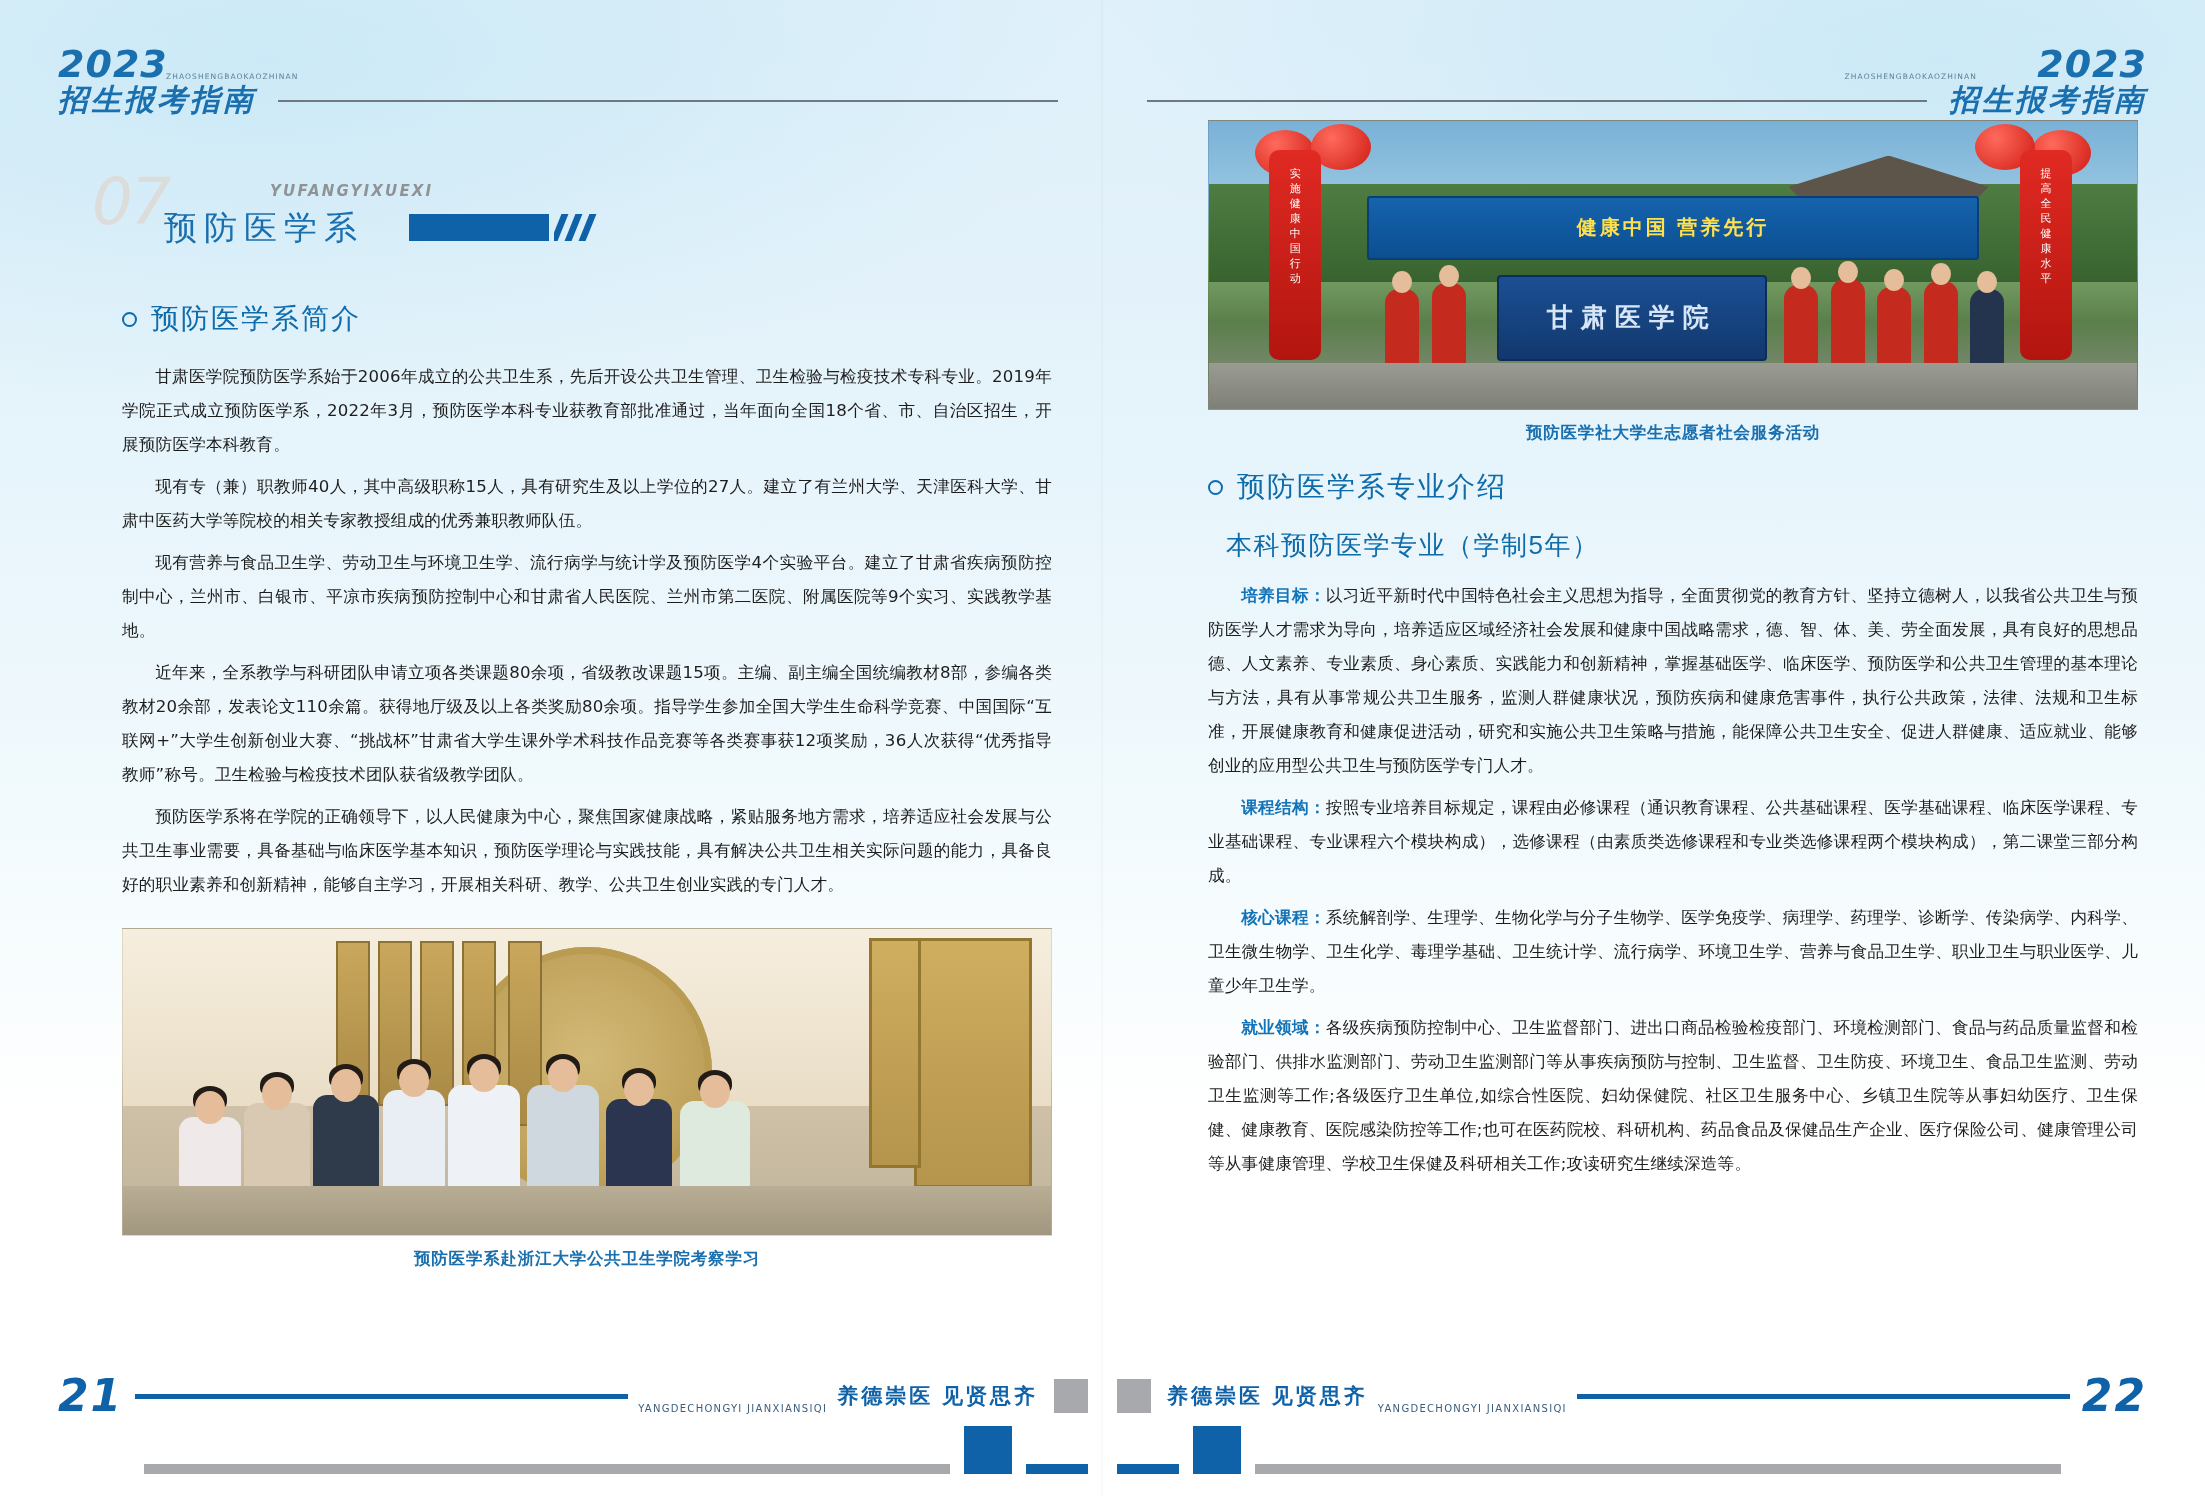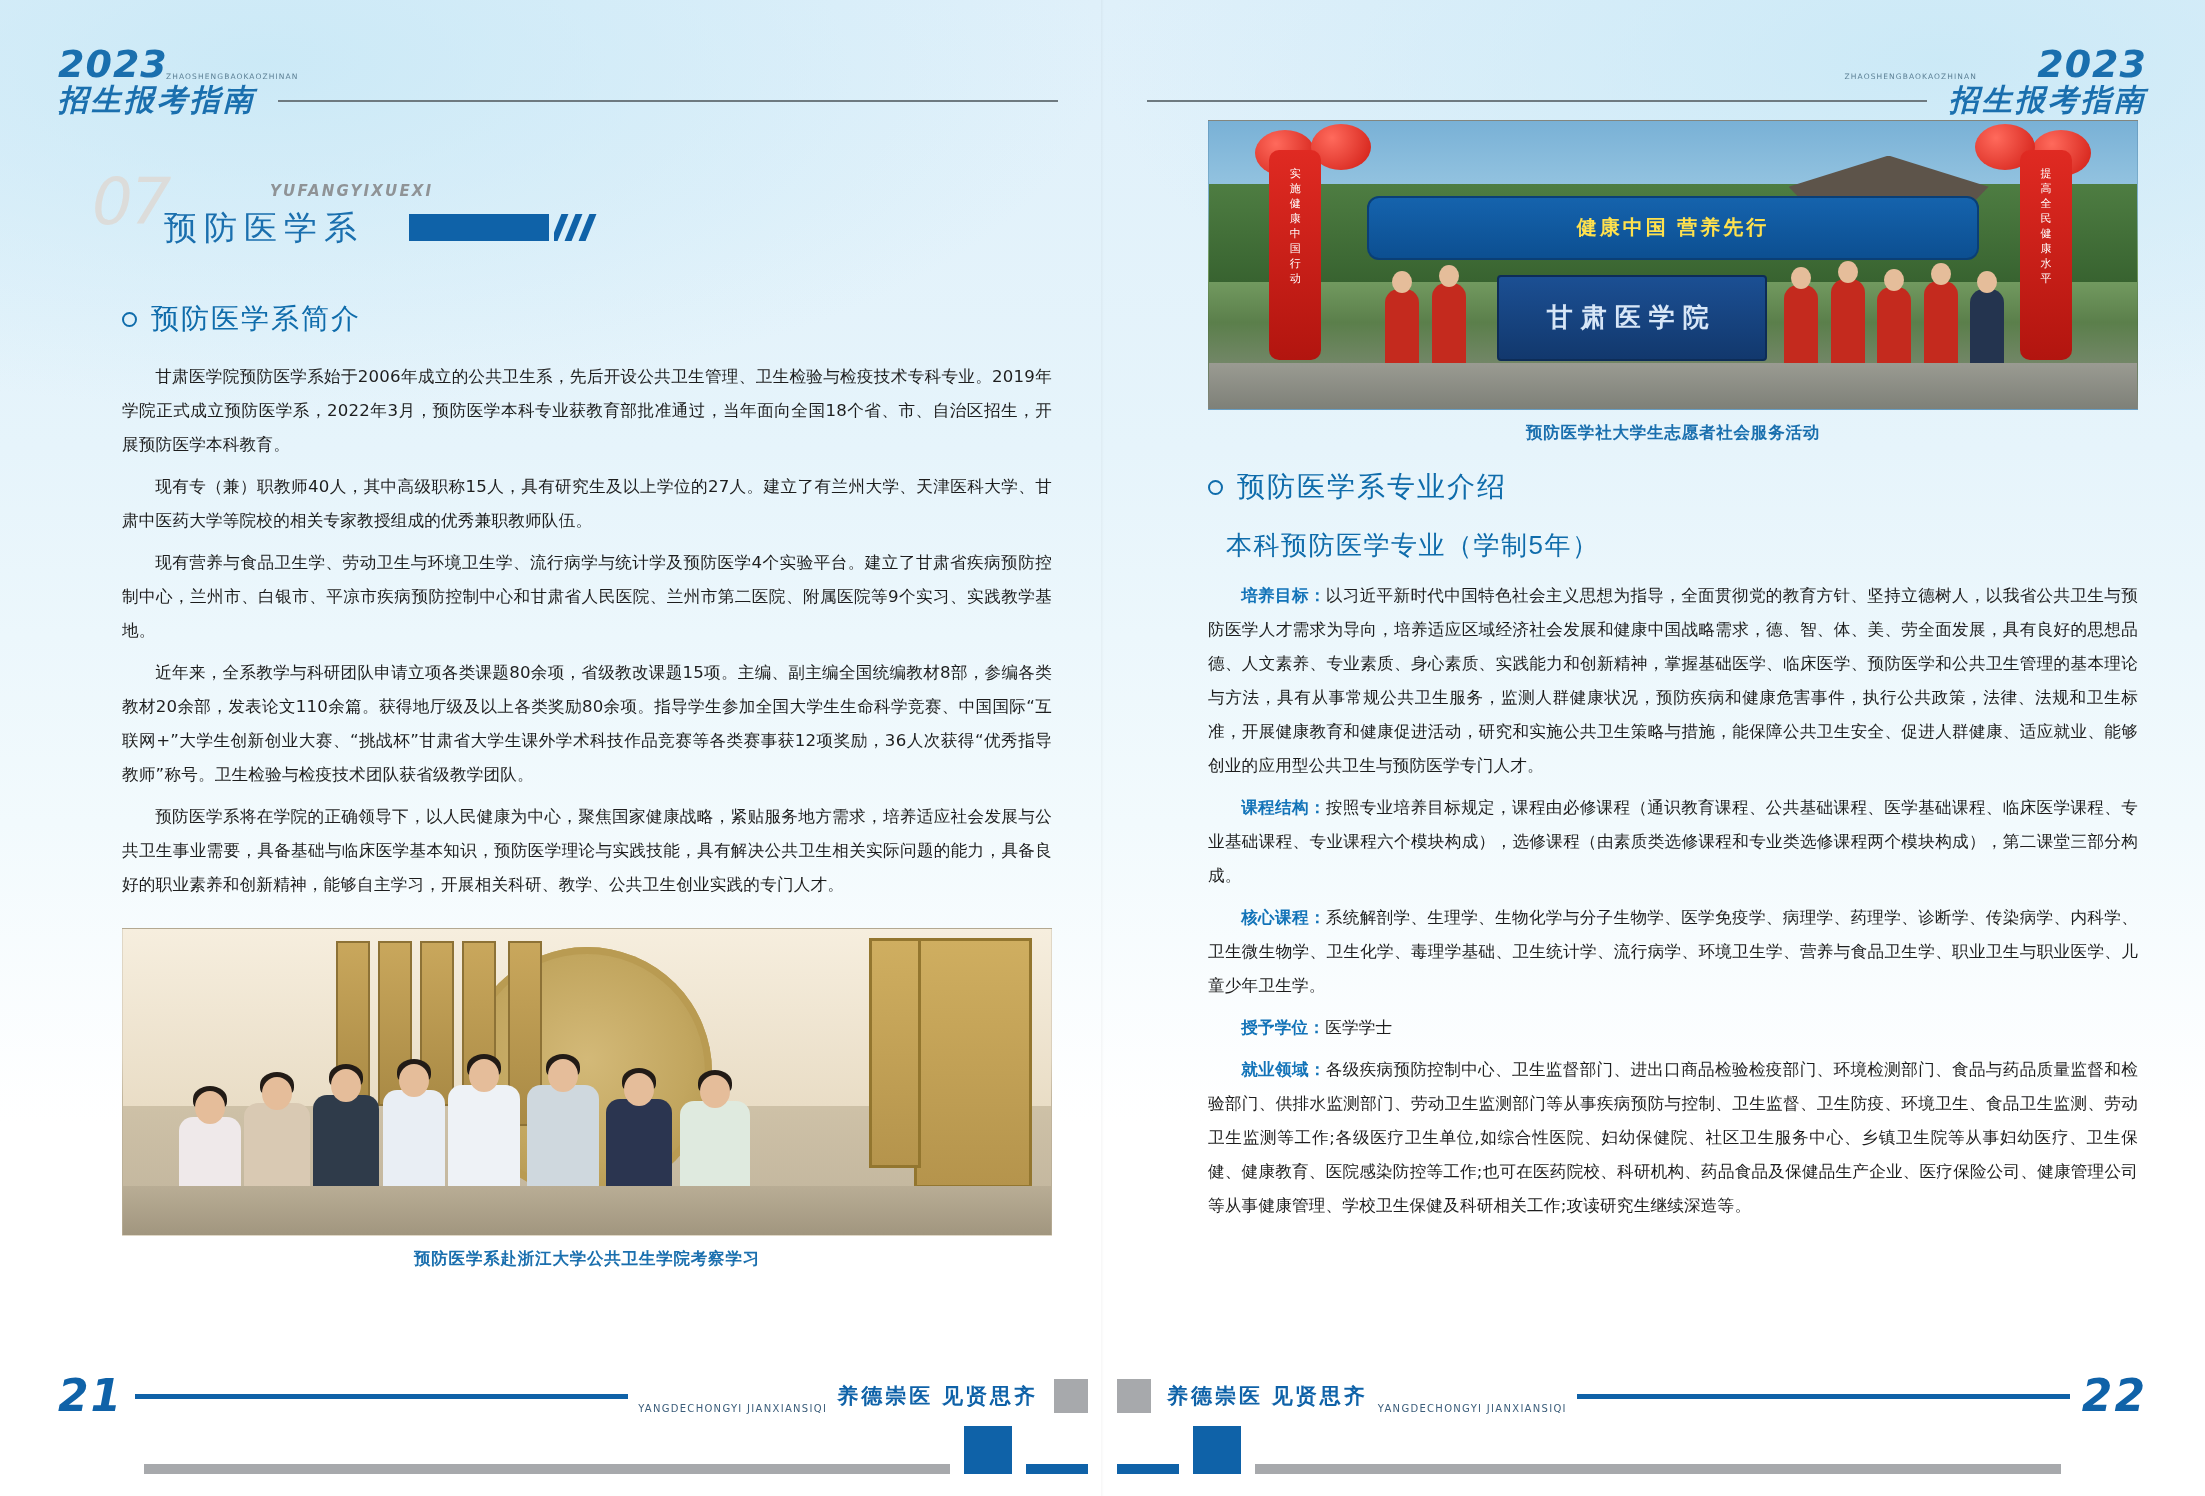--- a/index.html
+++ b/index.html
@@ -197,21 +197,21 @@
     color:#fff; font-size:11px; line-height:15px; width:18px; text-align:center;
     font-family:Liberation Sans, sans-serif;
   }
   .ev-balloon{
     position:absolute; width:60px; height:46px; border-radius:50%;
     background:radial-gradient(circle at 35% 30%, #ff6a5c, #cf1a12);
   }
   .ev-banner{
     position:absolute; left:17%; right:17%; top:26%; height:64px;
     background:linear-gradient(180deg,#1563ad,#0c4f91);
-    border:2px solid #0a3f76; border-radius:12px;
+    border:2px solid #0a3f76; border-radius:3px;
     display:flex; align-items:center; justify-content:center;
     color:#ffe14d; font-weight:bold; font-size:20px; letter-spacing:3px;
   }
   .ev-crowd{ position:absolute; left:0; right:0; bottom:16%; height:38%; }
   .ev-blue{
     position:absolute; left:31%; bottom:2%; width:270px; height:86px;
     background:linear-gradient(180deg,#1b4f93,#12386d);
     border:2px solid #0d2c57; border-radius:4px;
     display:flex; align-items:center; justify-content:center;
     color:#d7e6f7; font-size:26px; letter-spacing:8px; font-weight:bold;
@@ -402,23 +402,20 @@
     <p class="body">
       <span class="lbl">培养目标：</span><span>以习近平新时代中国特色社会主义思想为指导，全面贯彻党的教育方针、坚持立德树人，以我省公共卫生与预防医学人才需求为导向，培养适应区域经济社会发展和健康中国战略需求，德、智、体、美、劳全面发展，具有良好的思想品德、人文素养、专业素质、身心素质、实践能力和创新精神，掌握基础医学、临床医学、预防医学和公共卫生管理的基本理论与方法，具有从事常规公共卫生服务，监测人群健康状况，预防疾病和健康危害事件，执行公共政策，法律、法规和卫生标准，开展健康教育和健康促进活动，研究和实施公共卫生策略与措施，能保障公共卫生安全、促进人群健康、适应就业、能够创业的应用型公共卫生与预防医学专门人才。</span>
     </p>
     <p class="body">
       <span class="lbl">课程结构：</span><span>按照专业培养目标规定，课程由必修课程（通识教育课程、公共基础课程、医学基础课程、临床医学课程、专业基础课程、专业课程六个模块构成），选修课程（由素质类选修课程和专业类选修课程两个模块构成），第二课堂三部分构成。</span>
     </p>
     <p class="body">
       <span class="lbl">核心课程：</span><span>系统解剖学、生理学、生物化学与分子生物学、医学免疫学、病理学、药理学、诊断学、传染病学、内科学、卫生微生物学、卫生化学、毒理学基础、卫生统计学、流行病学、环境卫生学、营养与食品卫生学、职业卫生与职业医学、儿童少年卫生学。</span>
     </p>
     <p class="body">
-      <span class="lbl">授予学位：</span><span>医学学士</span>
-    </p>
-    <p class="body">
       <span class="lbl">就业领域：</span><span>各级疾病预防控制中心、卫生监督部门、进出口商品检验检疫部门、环境检测部门、食品与药品质量监督和检验部门、供排水监测部门、劳动卫生监测部门等从事疾病预防与控制、卫生监督、卫生防疫、环境卫生、食品卫生监测、劳动卫生监测等工作;各级医疗卫生单位,如综合性医院、妇幼保健院、社区卫生服务中心、乡镇卫生院等从事妇幼医疗、卫生保健、健康教育、医院感染防控等工作;也可在医药院校、科研机构、药品食品及保健品生产企业、医疗保险公司、健康管理公司等从事健康管理、学校卫生保健及科研相关工作;攻读研究生继续深造等。</span>
     </p>
   </div>
 
   <div class="footer ft-left">
     <div class="ft-row" style="align-items:center;">
       <div class="pg-num">21</div>
       <div class="ft-rule-blue" style="margin:0 10px 0 12px;"></div>
       <div class="ft-motto-py" style="margin-right:10px;">YANGDECHONGYI JIANXIANSIQI</div>
       <div class="ft-motto-cn">养德崇医  见贤思齐</div>

